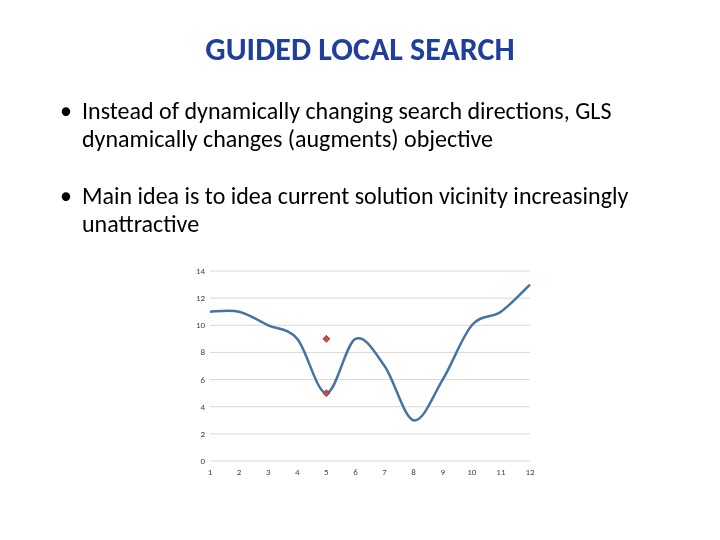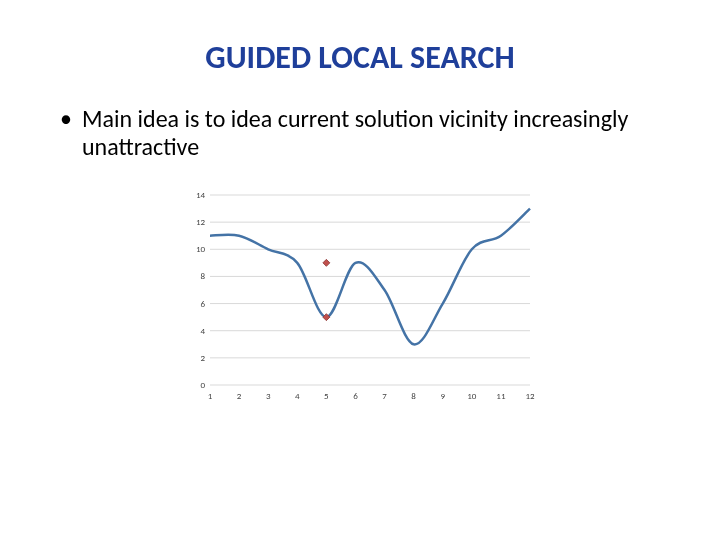--- a/index.html
+++ b/index.html
@@ -1,34 +1,35 @@
 <!DOCTYPE html>
 <html><head>
 <meta charset="utf-8">
 <style>
   * { box-sizing: border-box; margin: 0; padding: 0; }
   html, body { width: 720px; height: 540px; background: #fff; font-family: Calibri, Arial, sans-serif; }
-  .slide { width: 720px; height: 460px; padding: 28px 30px; position: relative; }
+  .slide { width: 720px; height: 460px; padding: 20px 30px; position: relative; }
   .title { text-align: center; font-size: 32px; font-weight: bold; color: #1f3f9a; margin-top: 10px; margin-bottom: 28px; }
   .bullets { list-style: none; padding-left: 30px; }
   .bullets > li { font-size: 24px; color: #000; line-height: 1.18; margin-bottom: 28px; position: relative; padding-left: 22px; }
   .bullets > li::before { content: "•"; position: absolute; left: 0; top: 0; font-size: 24px; }
   .chart-wrap { width: 360px; height: 215px; margin: 0 auto; position: relative; }
   .chart-svg { width: 100%; height: 100%; }
   .ytick text, .xtick text { font-size: 9px; fill: #444; font-family: Calibri, Arial, sans-serif; }
   .gridline { stroke: #d9d9d9; stroke-width: 1; }
   .series-line { fill: none; stroke: #4473a6; stroke-width: 2.5; stroke-linejoin: round; }
   .marker { fill: #c0504d; stroke: #8b3a38; stroke-width: 0.8; }
 </style>
 </head>
 <body>
 
 <div class="slide">
   <h1 class="title">GUIDED LOCAL SEARCH</h1>
   <ul class="bullets">
+    <li>Instead of dynamically changing search directions, GLS dynamically changes (augments) objective</li>
     <li>Main idea is to idea current solution vicinity increasingly unattractive</li>
   </ul>
   <div class="chart-wrap">
     <svg class="chart-svg" viewBox="0 0 360 215">
       <g>
           <line x1="30" x2="350" y1="195" y2="195" class="gridline"></line>
           <g class="ytick">
             <text x="25" y="198" text-anchor="end">0</text>
           </g>
           <line x1="30" x2="350" y1="167.85714285714286" y2="167.85714285714286" class="gridline"></line>

